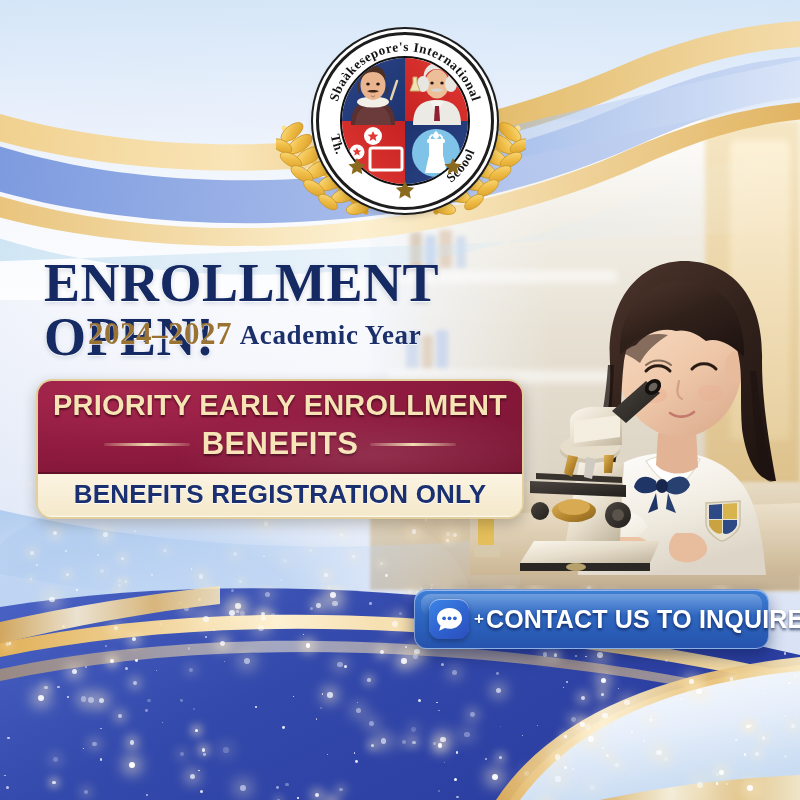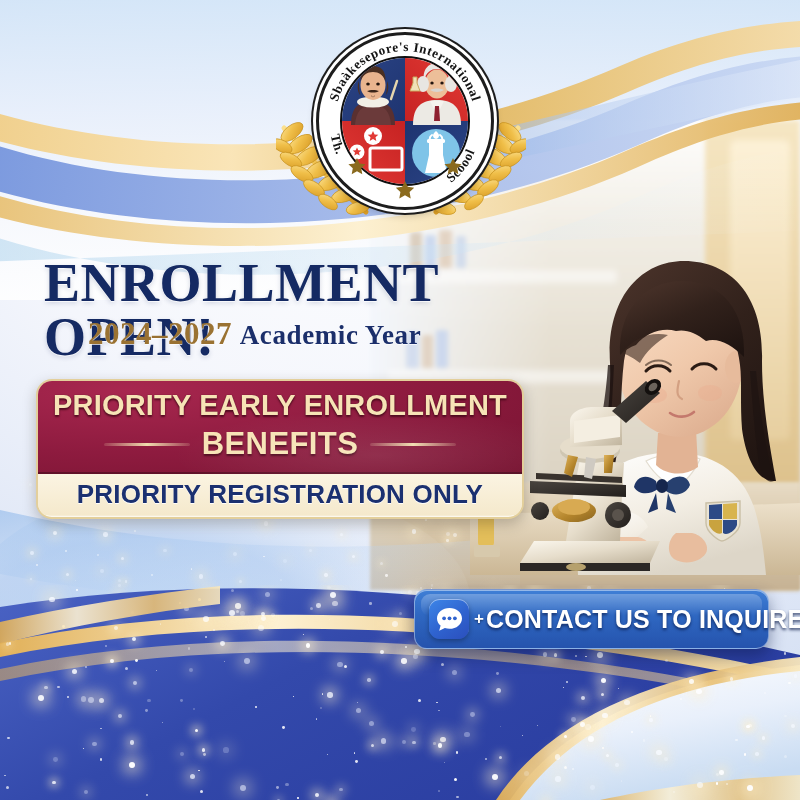--- a/index.html
+++ b/index.html
@@ -989,21 +989,21 @@
   <div id="plaque">
     <div class="plaque-top">
       <div class="pl-l1">PRIORITY EARLY ENROLLMENT</div>
       <div class="pl-l2-wrap">
         <span class="pl-rule"></span>
         <span class="pl-l2">BENEFITS</span>
         <span class="pl-rule"></span>
       </div>
     </div>
     <div class="plaque-bot">
-      <div class="pl-l3">PRIORITY REGISTRATION ONLY</div>
+      <div class="pl-l3">BENEFITS REGISTRATION ONLY</div>
     </div>
   </div>
 
   <div id="cta">
     <span class="msg-icon">
       <svg width="27" height="25" viewBox="0 0 27 25">
         <path d="M13.5,1 C20.4,1 26,5.6 26,11.4 C26,17.2 20.4,21.8 13.5,21.8 C11.9,21.8 10.3,21.6 8.9,21.1 L3.2,23.8 L4.6,18.6 C2.4,16.7 1,14.2 1,11.4 C1,5.6 6.6,1 13.5,1 Z" fill="#ffffff"></path>
         <g fill="#2f63cf">
           <circle cx="8.1" cy="11.3" r="1.9"></circle>
           <circle cx="13.5" cy="11.3" r="1.9"></circle>

